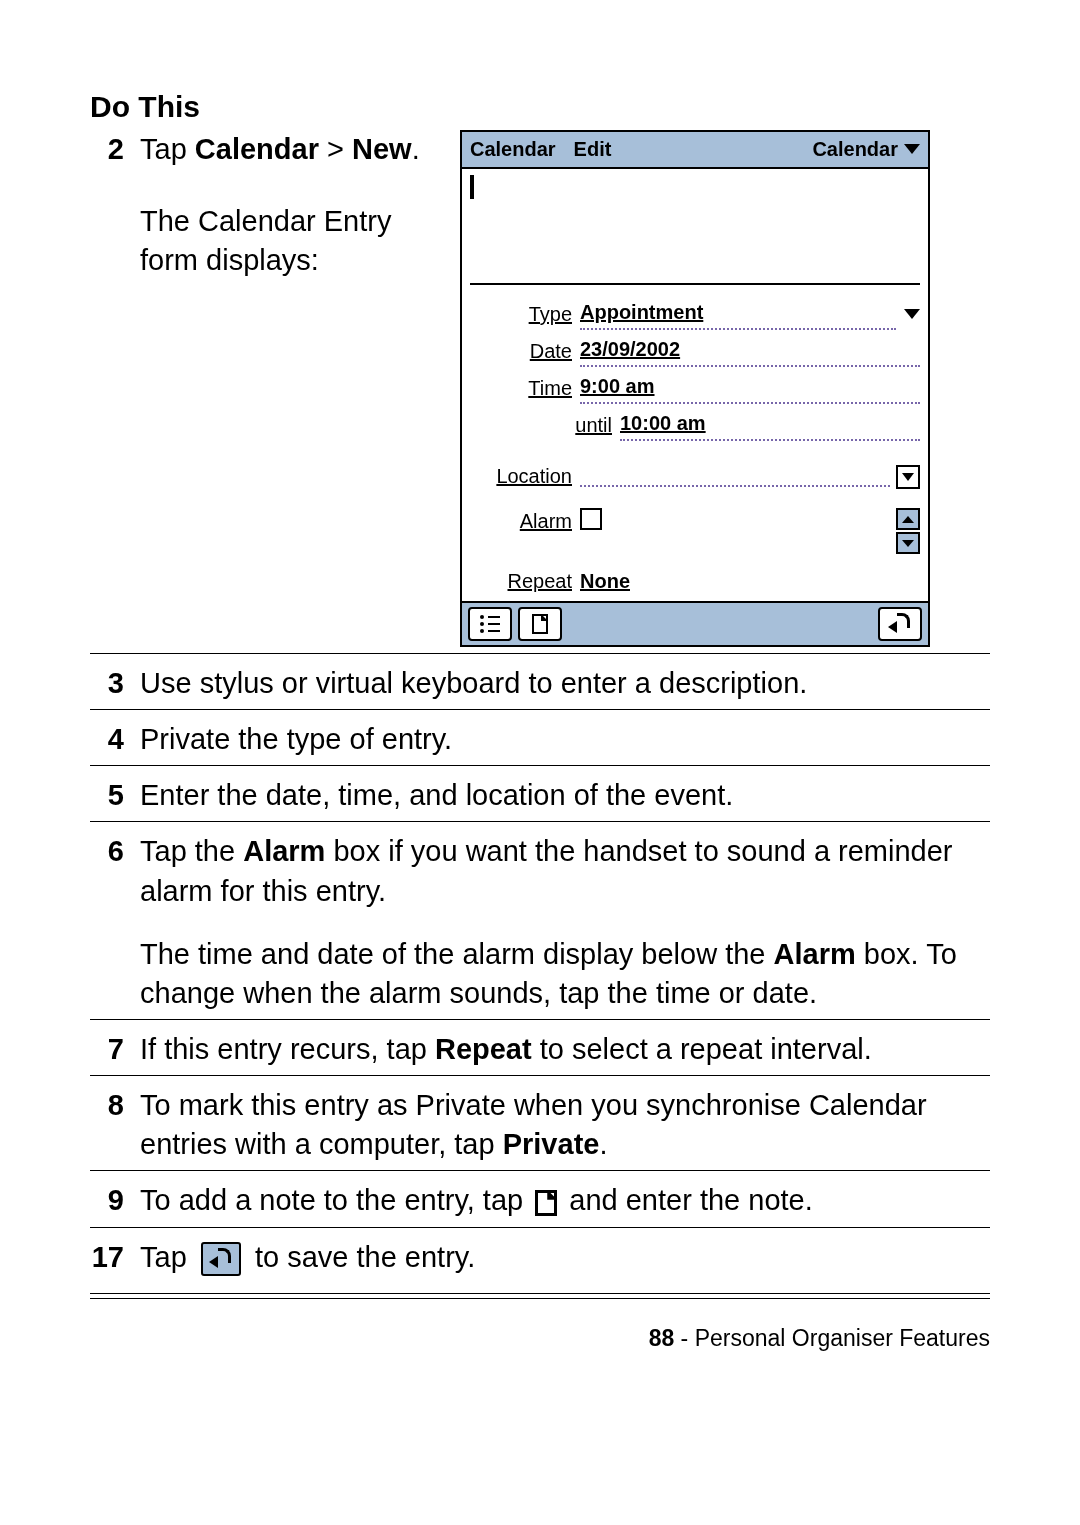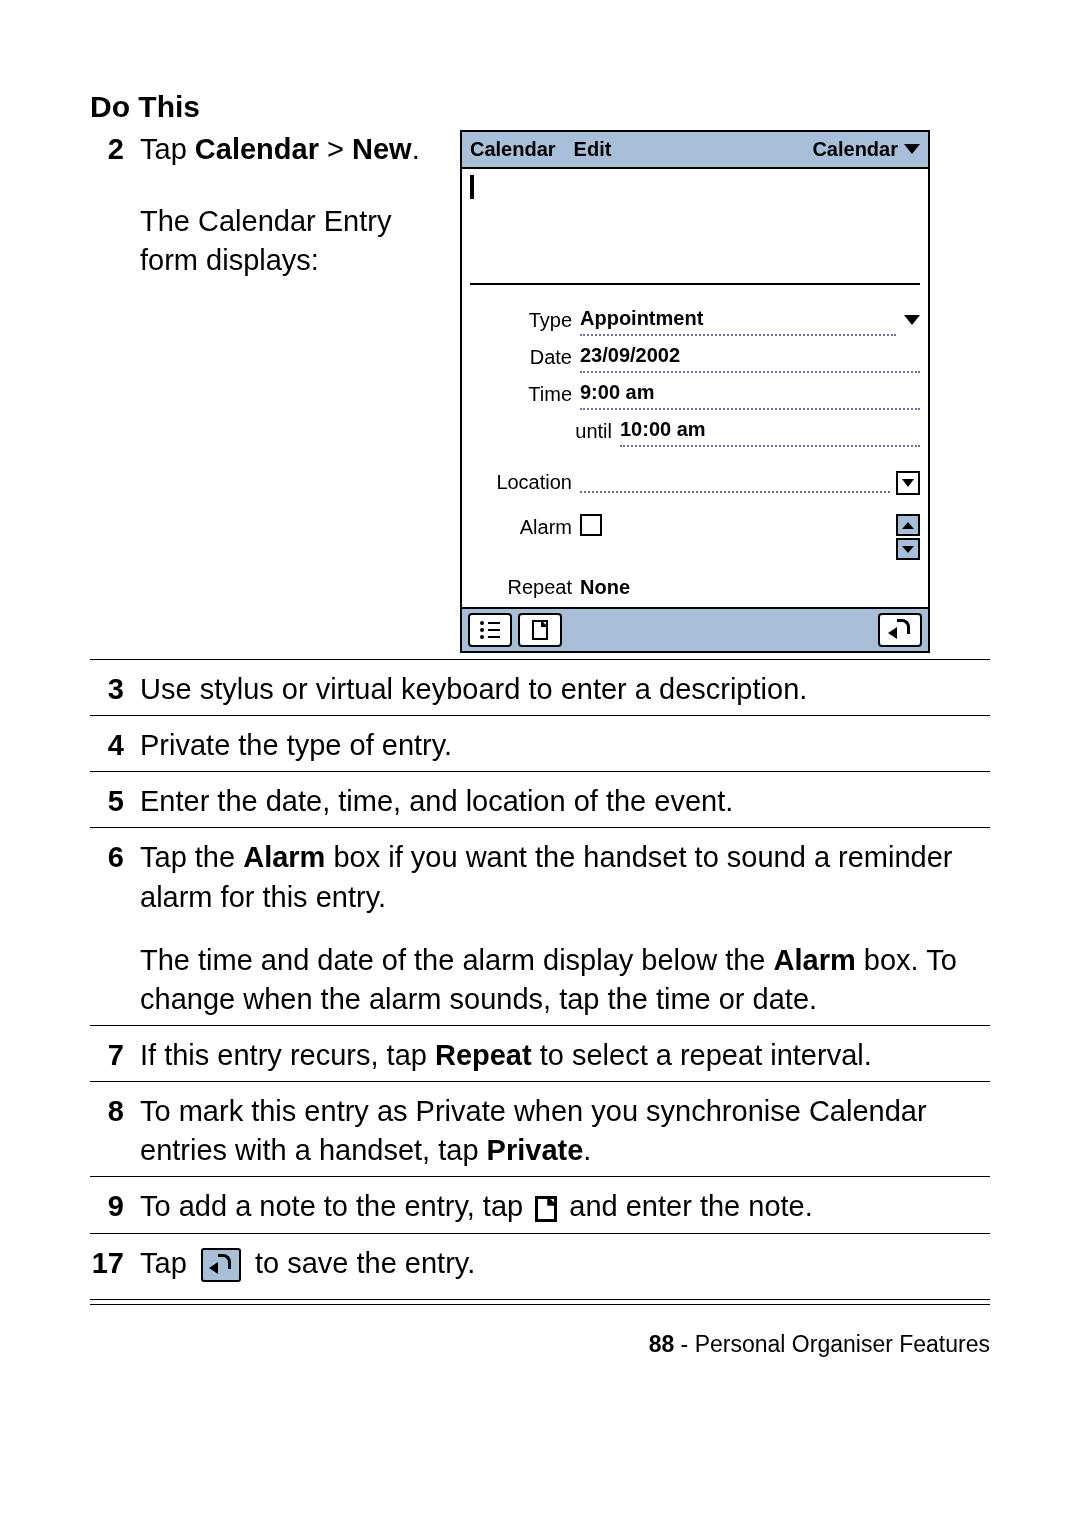--- a/index.html
+++ b/index.html
@@ -83,21 +83,21 @@
   .ph-body { padding: 6px 8px 0 8px; }
   .ph-desc {
     height: 110px;
     border-bottom: 2px solid #000;
   }
   .ph-desc .cursor {
     display: inline-block;
     width: 4px; height: 24px;
     background: #000;
   }
-  .ph-fields { margin-top: 20px; }
+  .ph-fields { margin-top: 14px; text-decoration: underline; }
   .ph-row {
     display: flex;
     align-items: center;
     margin: 6px 0;
   }
   .ph-lbl {
     width: 110px;
     text-align: right;
     padding-right: 8px;
   }
@@ -338,21 +338,21 @@
     <tr class="sep">
       <td class="num">7</td>
       <td>
         <span>If this entry recurs, tap </span><span class="b">Repeat</span><span> to select a repeat interval.</span>
       </td>
     </tr>
 
     <tr class="sep">
       <td class="num">8</td>
       <td>
-        <span>To mark this entry as Private when you synchronise Calendar entries with a handset, tap </span><span class="b">Private</span><span>.</span>
+        <span>To mark this entry as Private when you synchronise Calendar entries with a computer, tap </span><span class="b">Private</span><span>.</span>
       </td>
     </tr>
 
     <tr class="sep">
       <td class="num">9</td>
       <td>
         <span>To add a note to the entry, tap </span>
         <span class="inline-icon-note"></span>
         <span> and enter the note.</span>
       </td>

